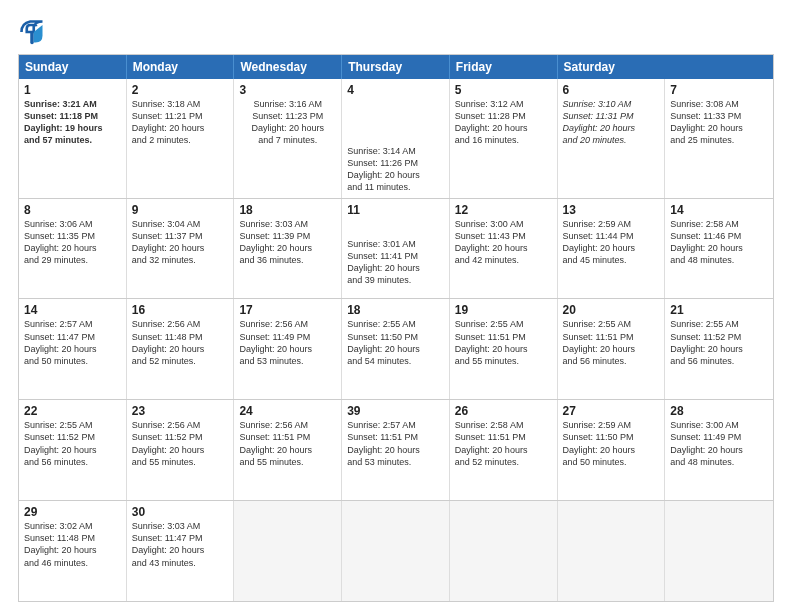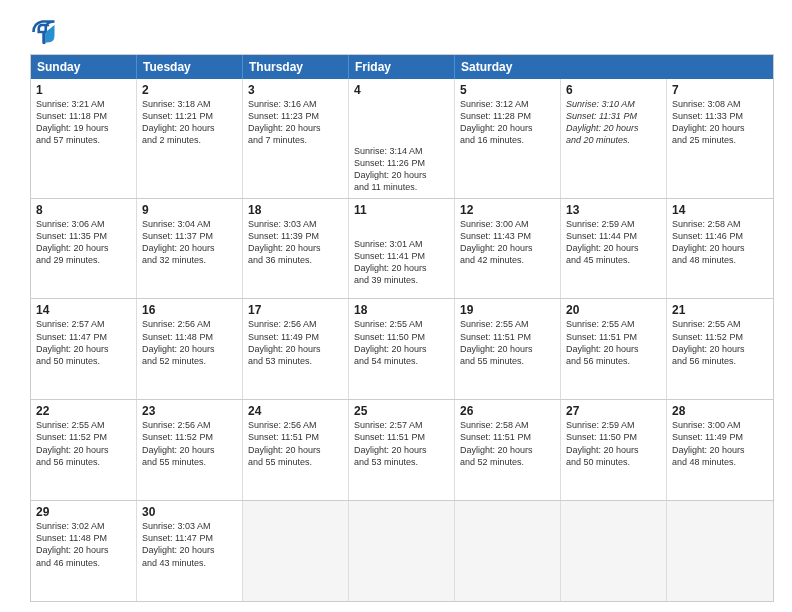--- a/index.html
+++ b/index.html
@@ -6,21 +6,21 @@
     body {
       font-family: Arial, sans-serif;
       background: #fff;
       width: 792px;
       height: 612px;
       overflow: hidden;
     }
     .page {
       width: 792px;
       height: 612px;
-      padding: 18px 18px 10px 30px;
+      padding: 18px 18px 10px 18px;
       display: flex;
       flex-direction: column;
     }
     .header {
       display: flex;
       justify-content: space-between;
       align-items: flex-start;
       margin-bottom: 8px;
     }
     .logo {
@@ -133,44 +133,45 @@
     </div>
     <div class="title-block">
       <div class="month-title"></div>
       <div class="subtitle"></div>
     </div>
   </div>
 
   <div class="calendar">
     <div class="cal-header">
     <div class="cal-header-cell">Sunday</div>
-        <div class="cal-header-cell">Tuesday</div>
+        <div class="cal-header-cell">Monday</div>
+        <div class="cal-header-cell">Wednesday</div>
         <div class="cal-header-cell">Thursday</div>
         <div class="cal-header-cell">Friday</div>
         <div class="cal-header-cell">Saturday</div>
       </div>
     <div class="cal-body">
     <div class="cal-row">
           <div class="cal-cell">
             <div class="day-num">1</div>
-            <div class="day-info" style="white-space: pre-line;">Sunrise: 3:21 AM
+            <div class="day-info" style="white-space: pre-line; font-weight: bold;">Sunrise: 3:21 AM
 Sunset: 11:18 PM
 Daylight: 19 hours
 and 57 minutes.</div>
           </div>
           <div class="cal-cell">
             <div class="day-num">2</div>
             <div class="day-info" style="white-space: pre-line;">Sunrise: 3:18 AM
 Sunset: 11:21 PM
 Daylight: 20 hours
 and 2 minutes.</div>
           </div>
           <div class="cal-cell">
             <div class="day-num">3</div>
-            <div class="day-info" style="white-space: pre-line;">Sunrise: 3:16 AM
+            <div class="day-info" style="white-space: pre-line; text-align: center;">Sunrise: 3:16 AM
 Sunset: 11:23 PM
 Daylight: 20 hours
 and 7 minutes.</div>
           </div>
           <div class="cal-cell">
             <div class="day-num">4</div>
             <div class="day-info" style="white-space: pre-line; margin-top: 48px;">Sunrise: 3:14 AM
 Sunset: 11:26 PM
 Daylight: 20 hours
 and 11 minutes.</div>
@@ -315,21 +316,21 @@
 and 55 minutes.</div>
           </div>
           <div class="cal-cell">
             <div class="day-num">24</div>
             <div class="day-info" style="white-space: pre-line;">Sunrise: 2:56 AM
 Sunset: 11:51 PM
 Daylight: 20 hours
 and 55 minutes.</div>
           </div>
           <div class="cal-cell">
-            <div class="day-num">25</div>
+            <div class="day-num">39</div>
             <div class="day-info" style="white-space: pre-line;">Sunrise: 2:57 AM
 Sunset: 11:51 PM
 Daylight: 20 hours
 and 53 minutes.</div>
           </div>
           <div class="cal-cell">
             <div class="day-num">26</div>
             <div class="day-info" style="white-space: pre-line;">Sunrise: 2:58 AM
 Sunset: 11:51 PM
 Daylight: 20 hours

